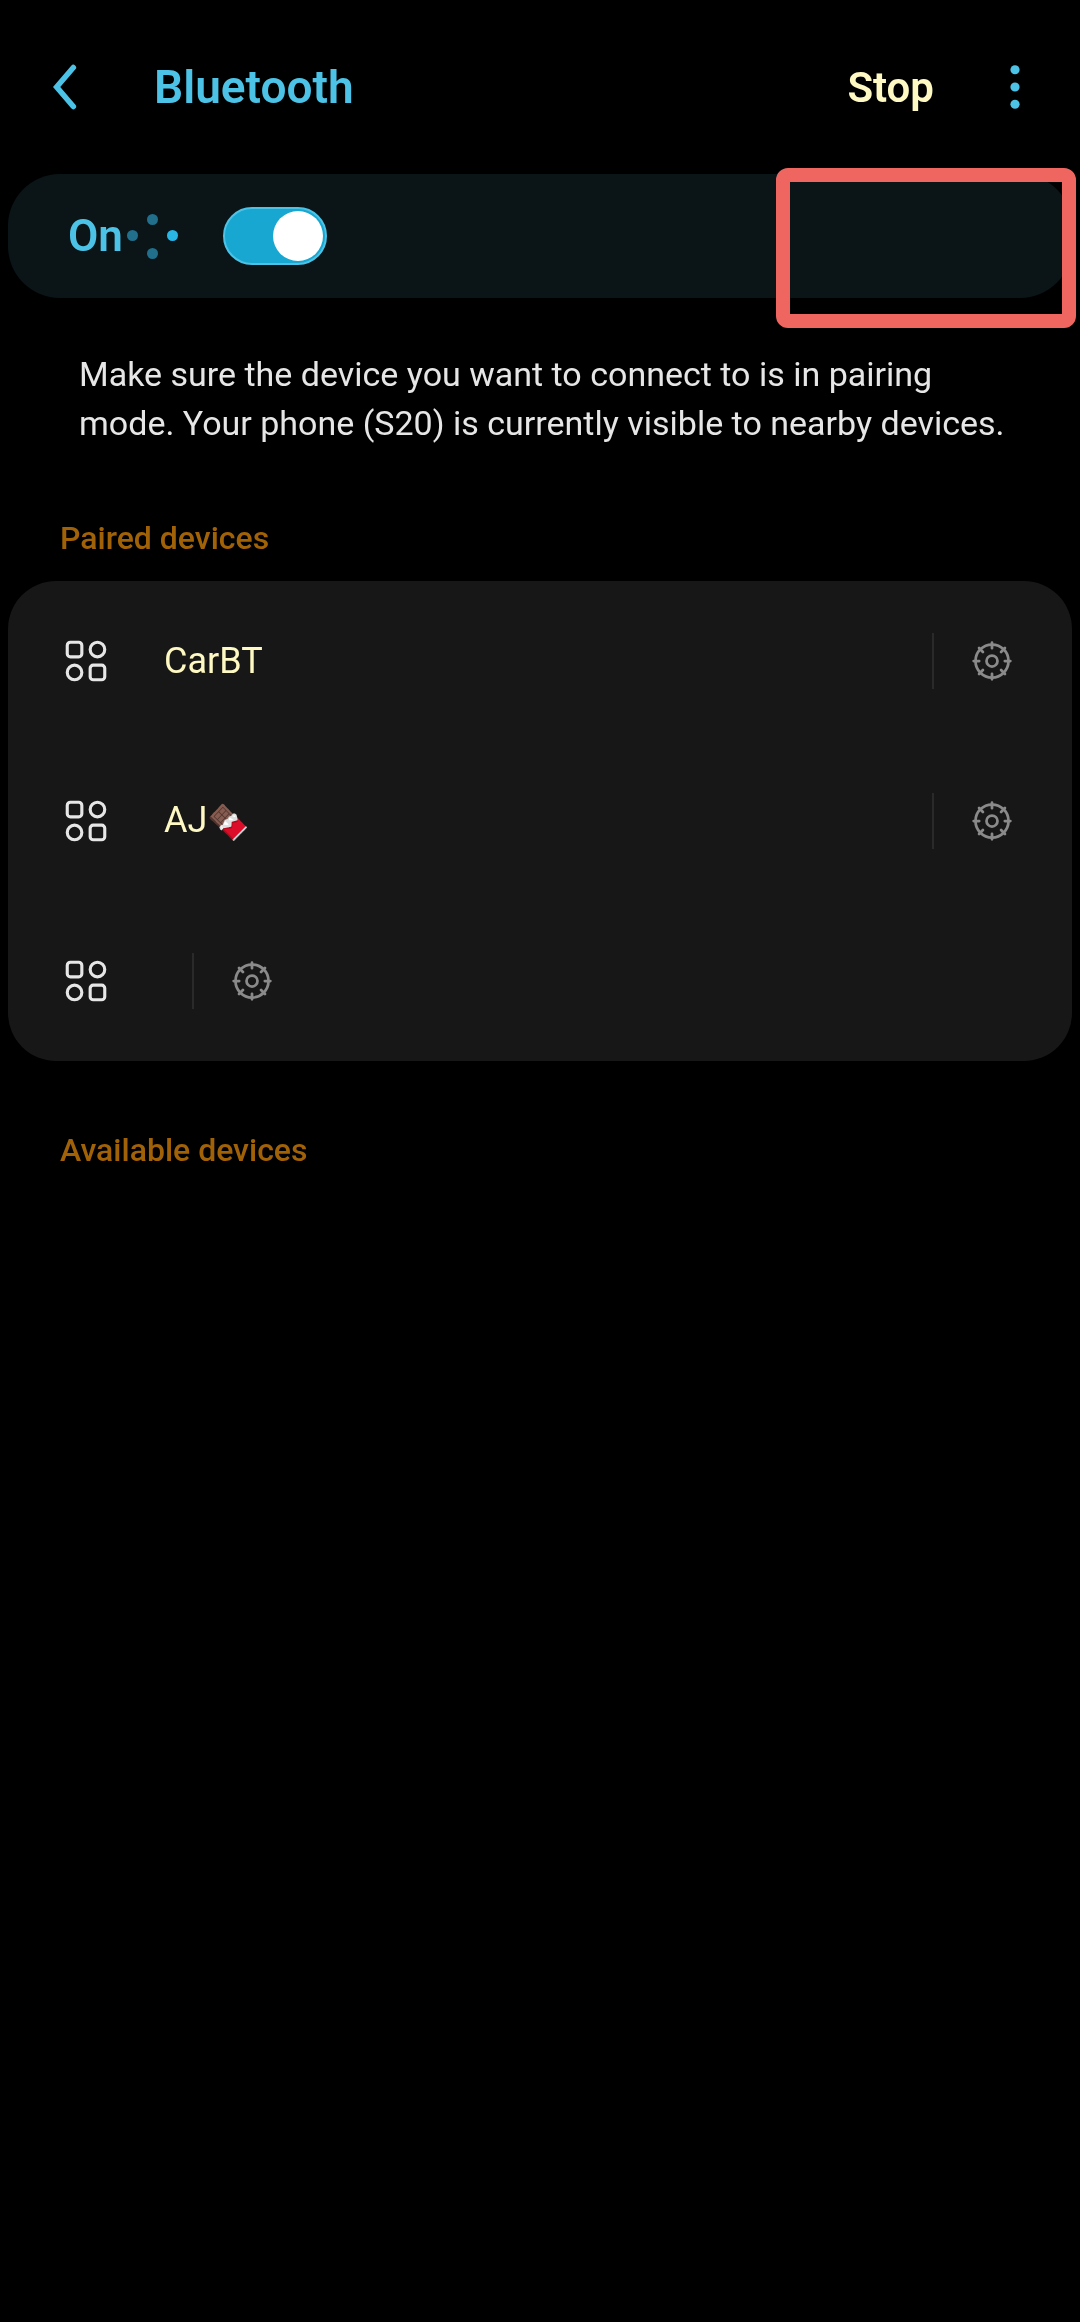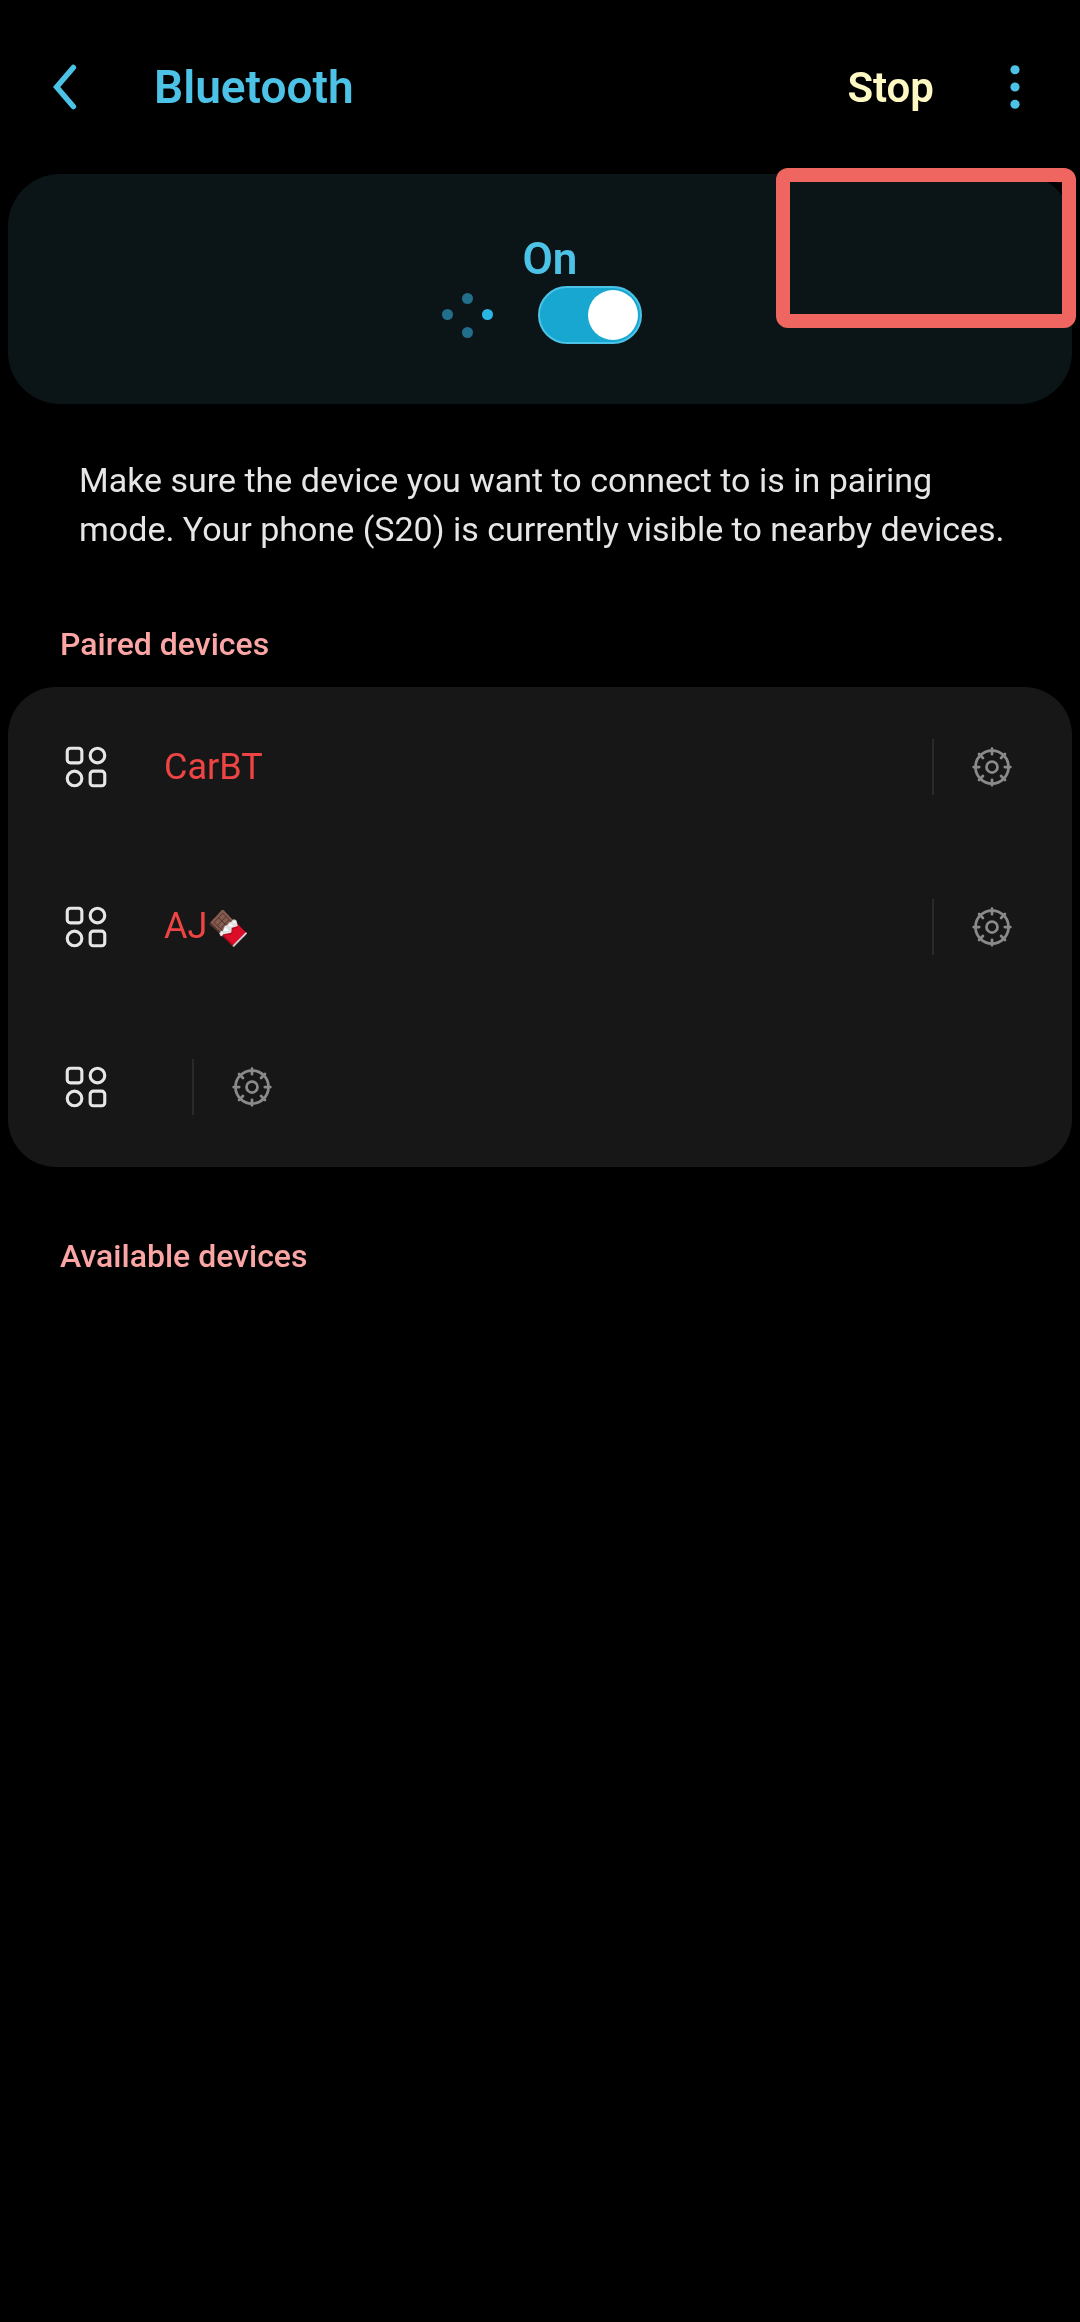--- a/index.html
+++ b/index.html
@@ -10,45 +10,45 @@
   
   .header { display: flex; align-items: center; padding: 60px 40px 40px 40px; gap: 28px; }
   .back-btn { width: 50px; height: 50px; display: flex; align-items: center; justify-content: center; }
   .back-btn svg { stroke: #4cc3e6; }
   .page-title { font-size: 46px; font-weight: 600; color: #4cc3e6; margin-left: 36px; flex: 1; }
   .stop-btn { font-size: 42px; font-weight: 600; color: #fef9c3; margin-right: 28px; }
   .more-btn { width: 50px; height: 50px; display: flex; align-items: center; justify-content: center; }
   .more-btn svg { fill: #4cc3e6; }
 
   
-  .status-panel { margin: 20px 8px 0 8px; background: #0b1518; border-radius: 52px; padding: 59px 40px; display: flex; align-items: center; position: relative; flex-direction: column; }
+  .status-panel { margin: 20px 8px 0 8px; background: #0b1518; border-radius: 52px; padding: 32px 40px; display: flex; align-items: center; position: relative; }
   .status-label { font-size: 44px; font-weight: 600; color: #4cc3e6; margin-left: 20px; }
   .toggle-wrap { display: flex; align-items: center; gap: 40px; position: relative; z-index: 1; }
   .loading-dots { width: 60px; height: 60px; position: relative; }
   .loading-dots span { position: absolute; width: 11px; height: 11px; background: #216f8b; border-radius: 50%; }
   .loading-dots span:nth-child(1){ top: 8px; left: 24px; }
   .loading-dots span:nth-child(2){ top: 24px; left: 44px; background:#29b6e5; }
   .loading-dots span:nth-child(3){ top: 42px; left: 24px; }
   .loading-dots span:nth-child(4){ top: 24px; left: 4px; }
   .toggle { width: 104px; height: 58px; background: #17a7d0; border-radius: 40px; position: relative; border: 2px solid #4cc3e6; }
   .toggle .knob { position: absolute; right: 2px; top: 2px; width: 50px; height: 50px; background: #fff; border-radius: 50%; }
   .highlight-box { position: absolute; right: -4px; top: -6px; border: 14px solid #ef6560; border-radius: 12px; width: 300px; height: 160px; z-index: 0; }
 
   
   .info-text { padding: 52px 60px 0 60px; font-size: 34px; color: #e6e6e6; line-height: 1.45; margin-left: 19px; }
 
   
-  .section-header { padding: 70px 60px 24px 60px; font-size: 32px; color: #fca5a5; font-weight: 500; }
+  .section-header { padding: 70px 60px 24px 60px; font-size: 32px; color: #a16207; font-weight: 500; }
 
   
   .card { margin: 0 8px; background: #171717; border-radius: 48px; overflow: hidden; }
   .device-row { display: flex; align-items: center; padding: 50px 50px; }
   .dev-icon { width: 56px; height: 56px; display: flex; align-items: center; justify-content: center; margin-right: 50px; }
   .dev-icon svg { stroke: #e6e6e6; }
-  .dev-name { flex: 1; font-size: 36px; color: #ef4444; }
+  .dev-name { flex: 1; font-size: 36px; color: #fef9c3; }
   .sep { width: 2px; height: 56px; background: #2a2a2a; margin: 0 28px; }
   .gear { width: 60px; height: 60px; display: flex; align-items: center; justify-content: center; }
   .gear svg { stroke: #8a8a8a; fill: none; }
 
   .emoji { font-size: 34px; vertical-align: middle; }
 </style>
 </head>
 <body>
 
 <div class="screen">

